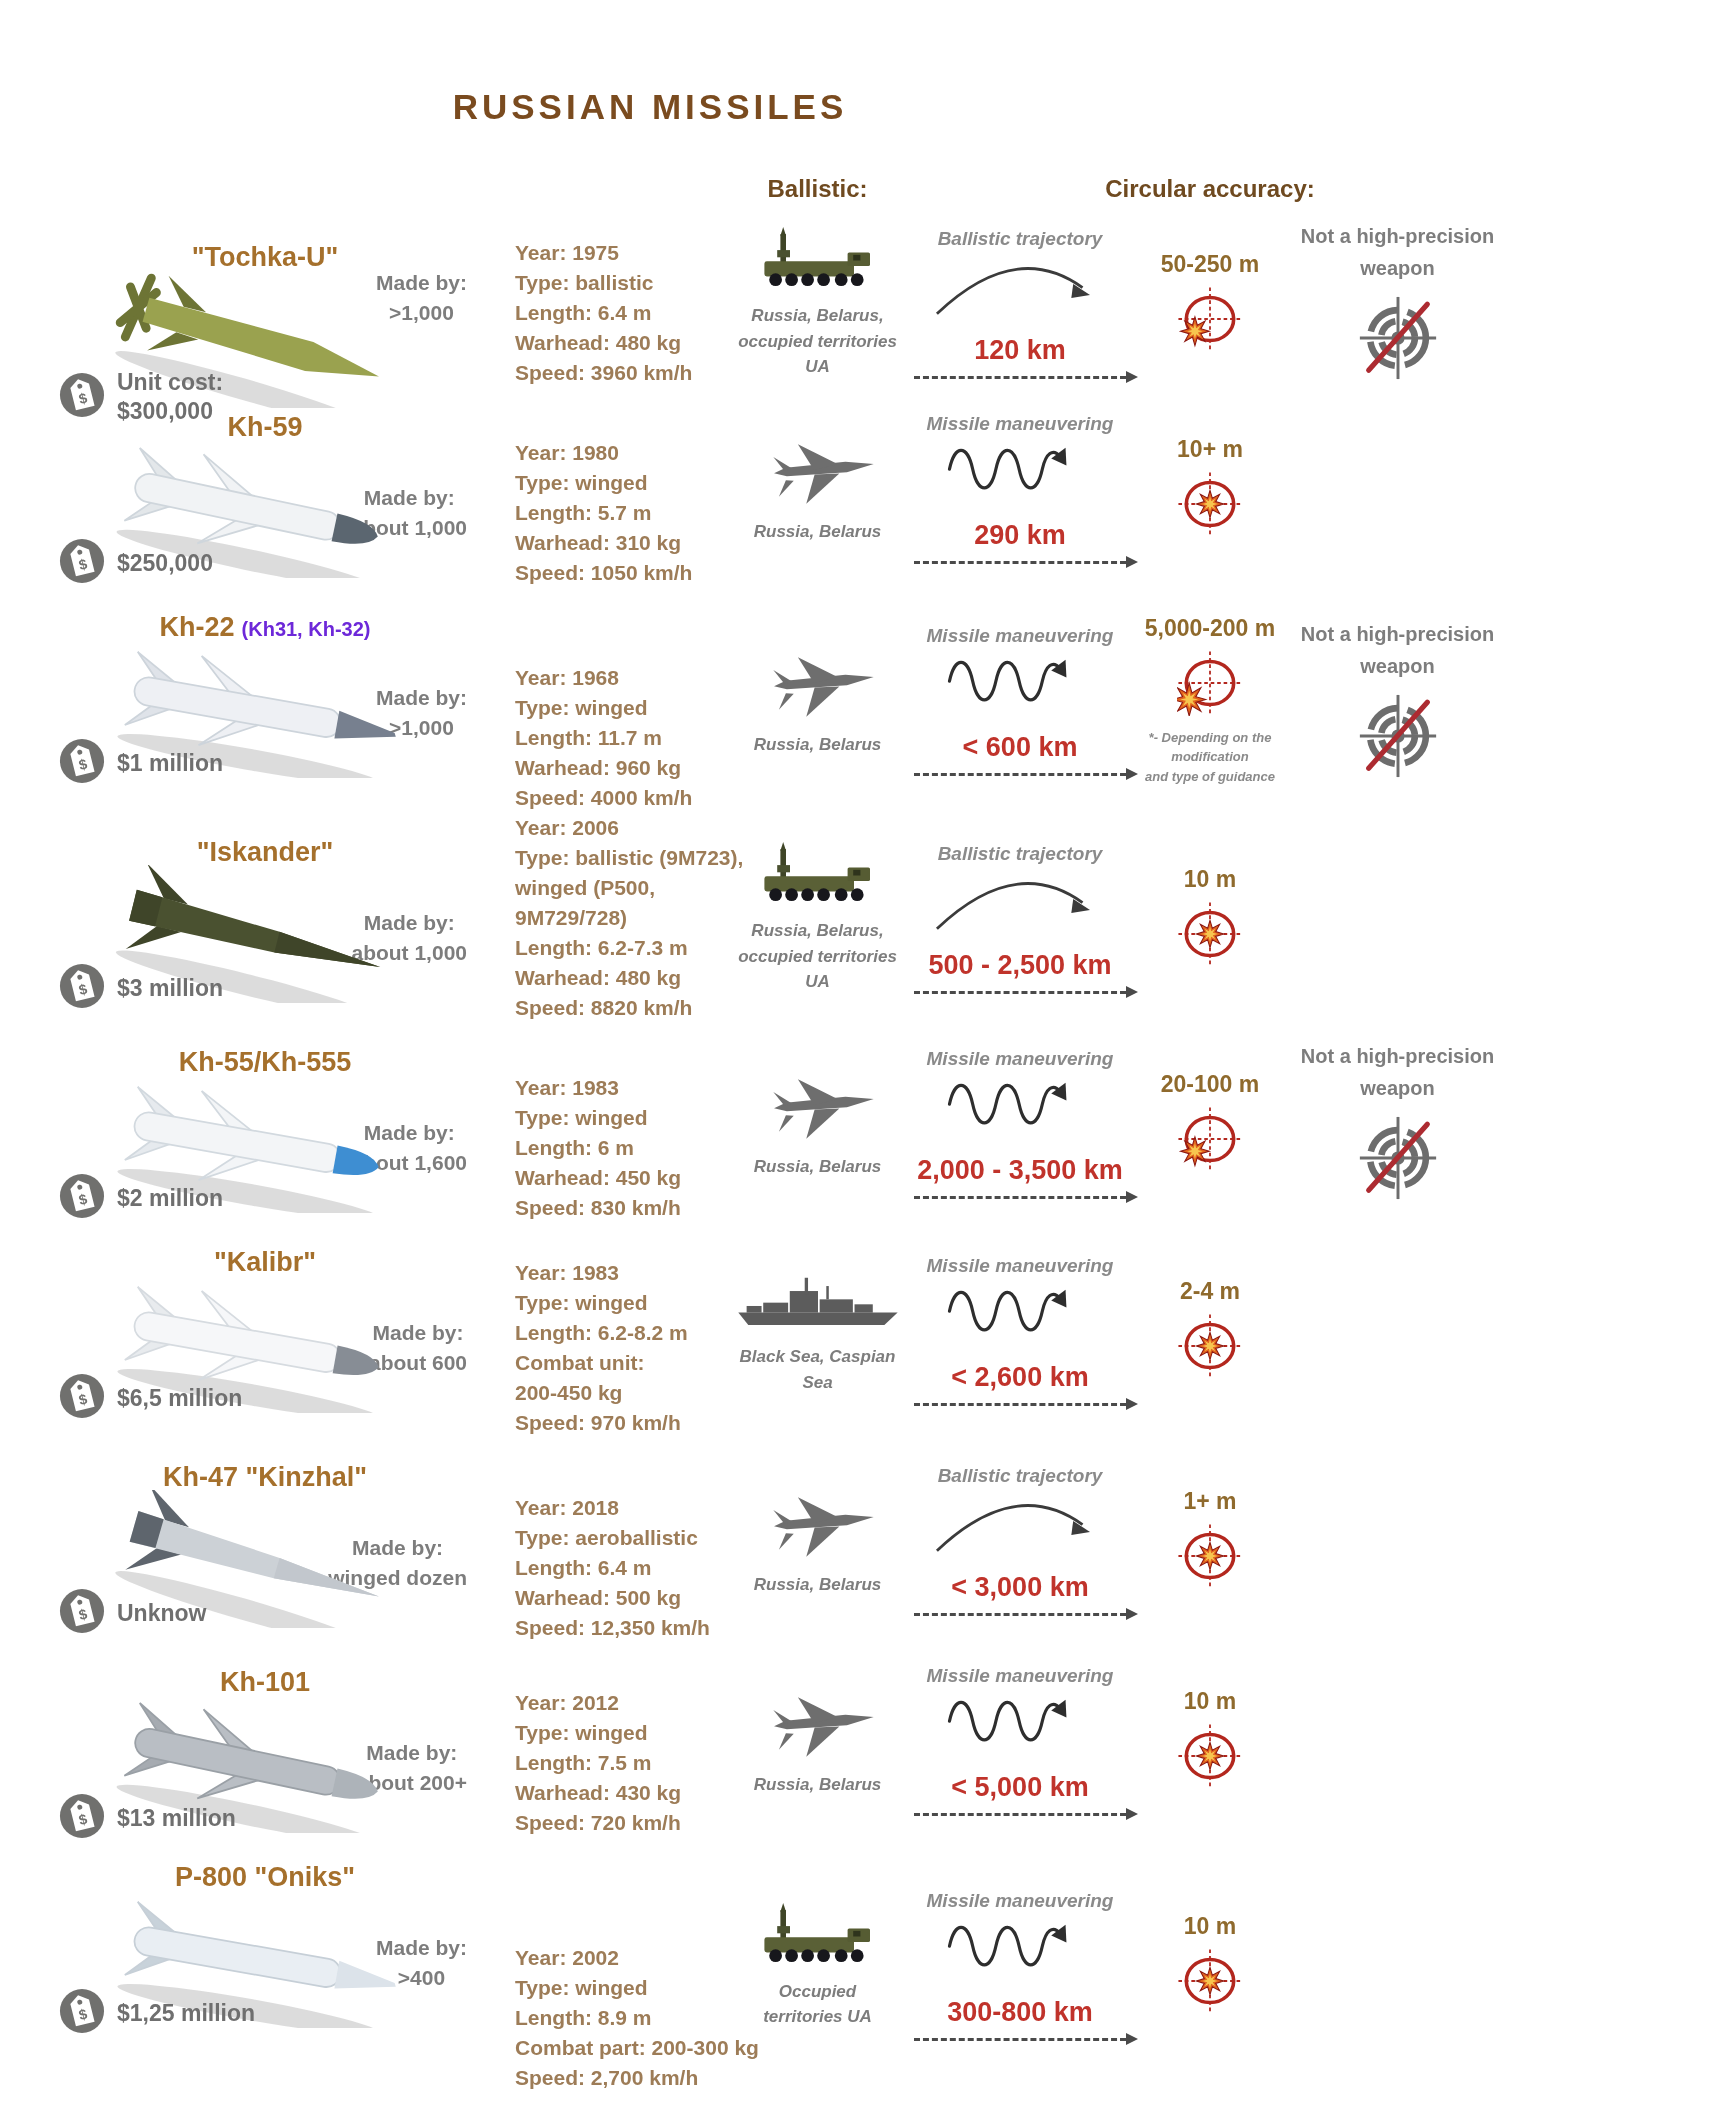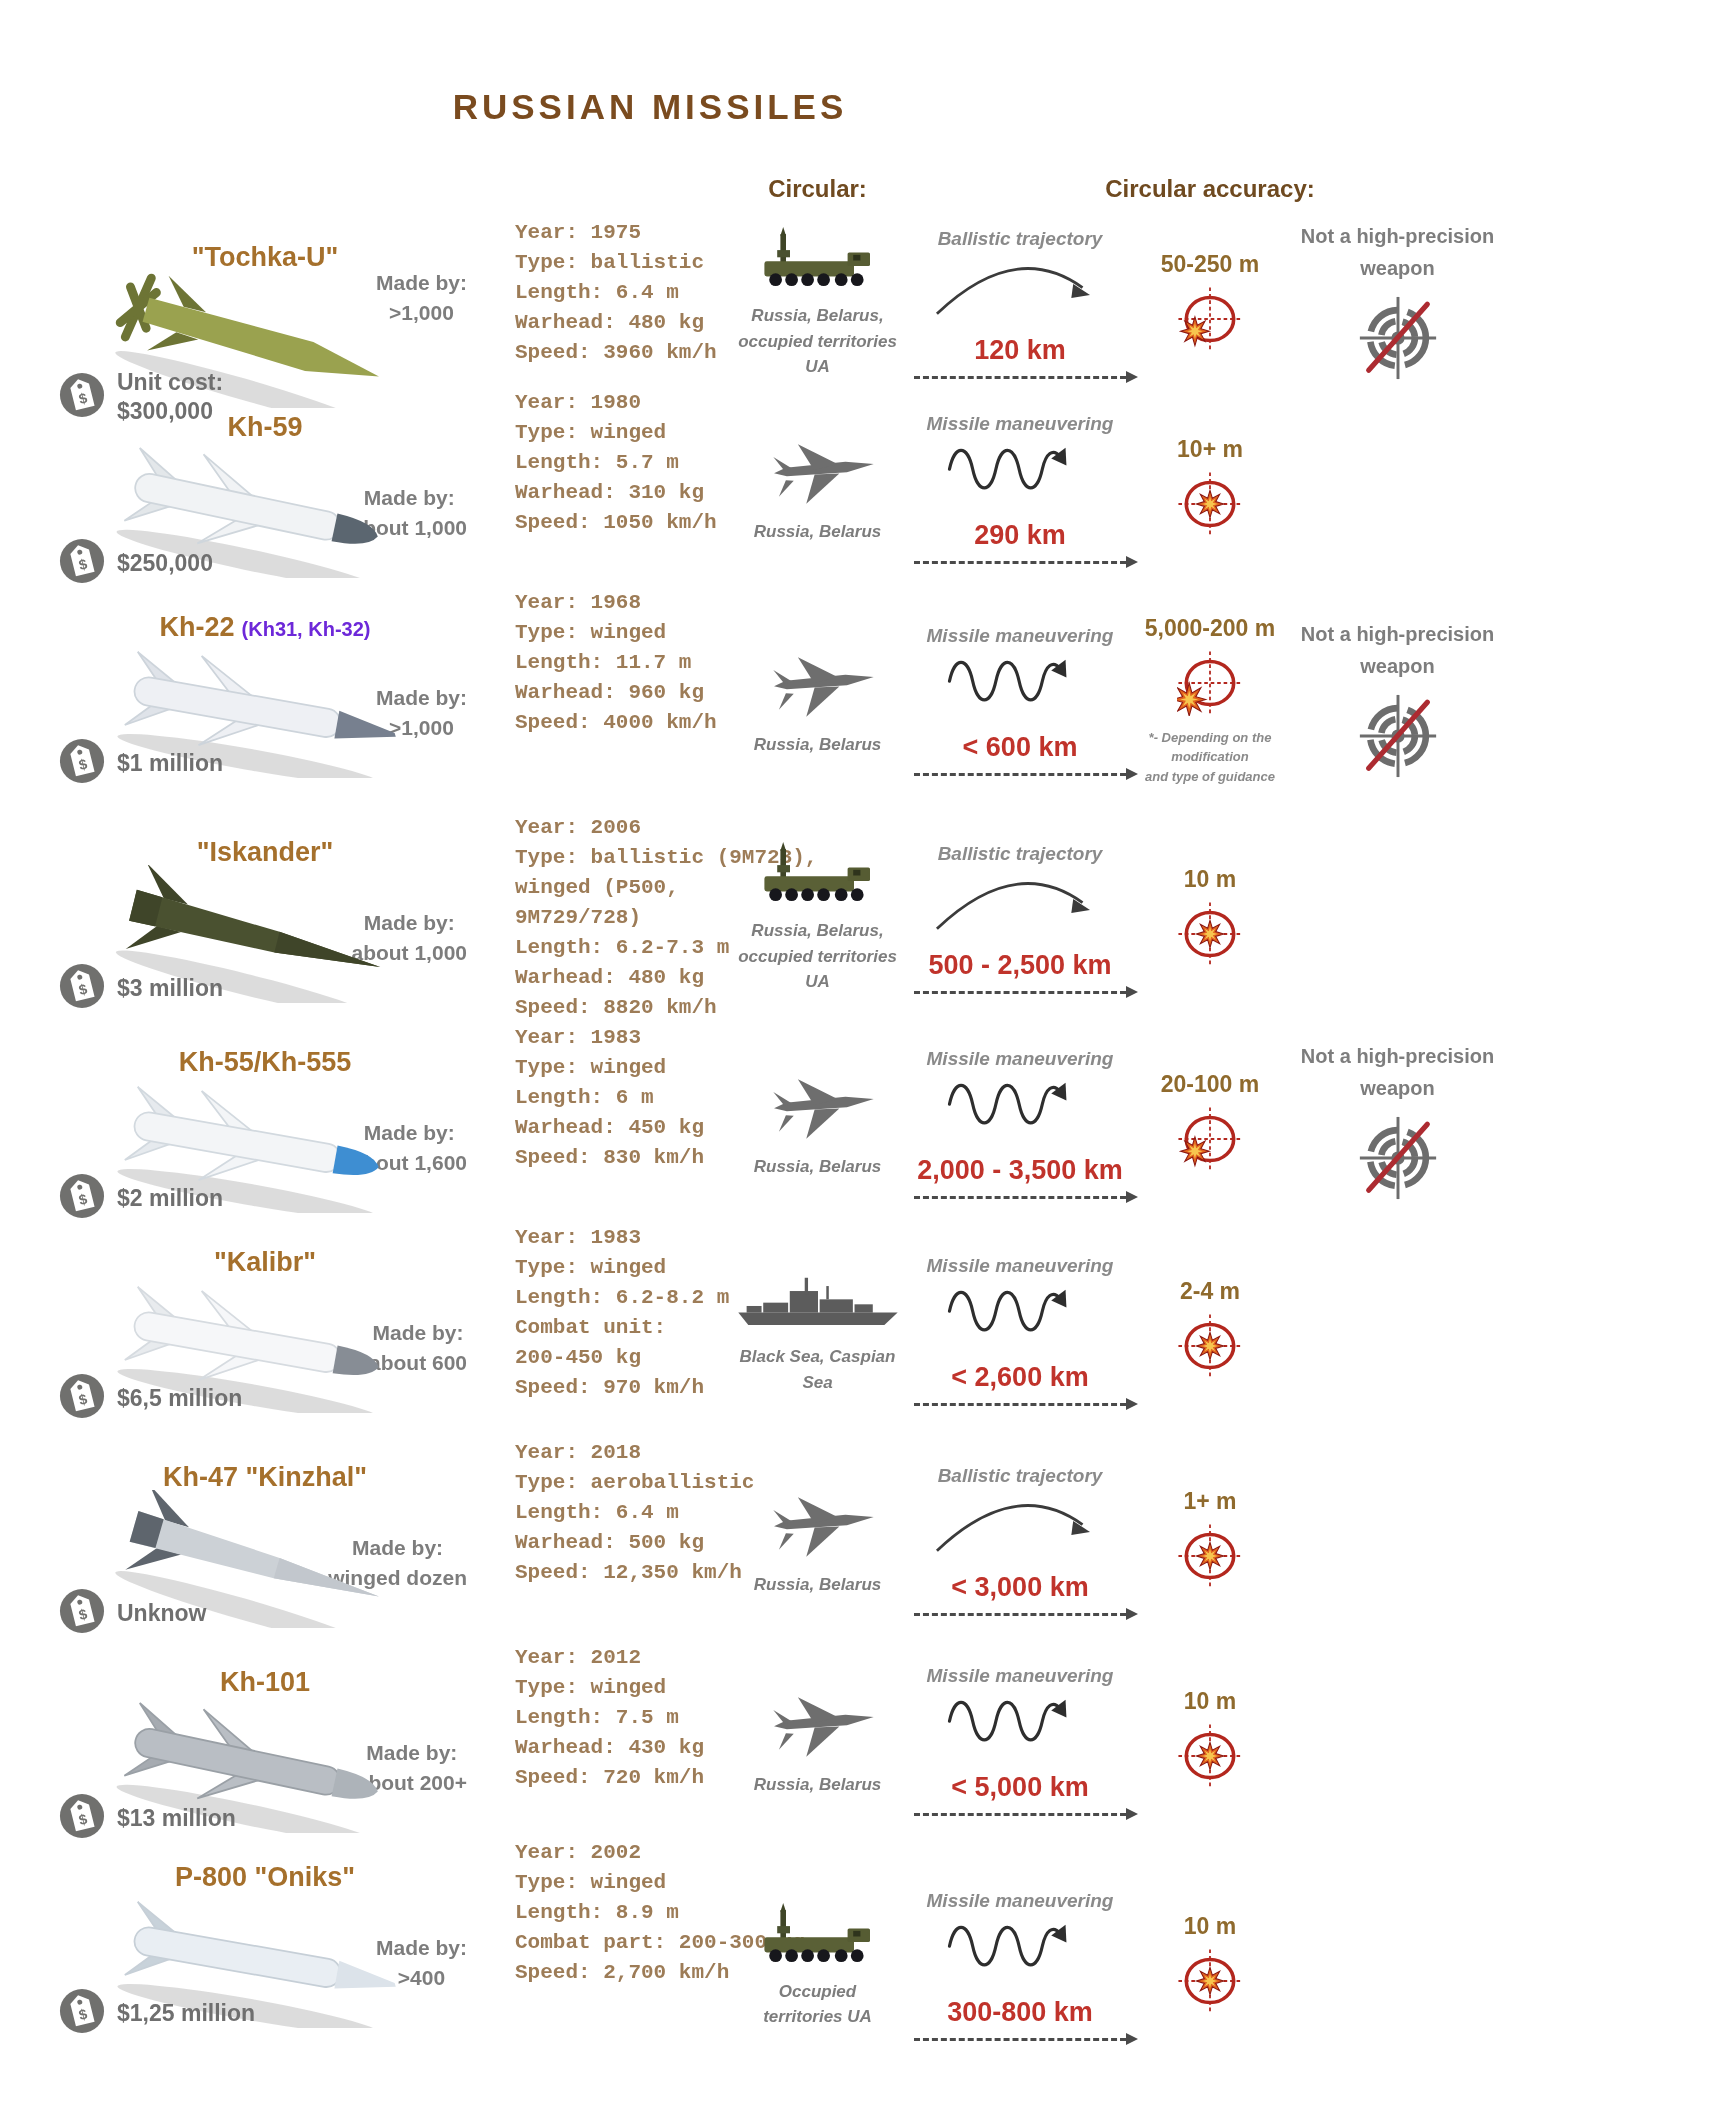--- a/index.html
+++ b/index.html
@@ -23,21 +23,21 @@
   .nm-sub{font-size:20px;color:#6d28d9;margin-left:7px;}
   .madeby{position:absolute;top:95px;right:8px;text-align:center;color:#7d7d7d;
           font-size:21px;font-weight:bold;line-height:1.45;}
   .r1 .madeby{top:50px;}
   .madeby span{display:block;}
   .art{position:absolute;left:6px;right:40px;top:52px;height:138px;}
   .art svg{width:100%;height:100%;}
   .cost{position:absolute;left:4px;top:150px;display:flex;align-items:center;gap:12px;}
   .cost-text{display:flex;flex-direction:column;font-size:23px;font-weight:bold;color:#6f6f6f;line-height:1.25;}
   
-  .specs{display:flex;flex-direction:column;justify-content:flex-start;padding-left:40px;font-family:Liberation Mono, monospace;}
+  .specs{display:flex;flex-direction:column;justify-content:flex-end;padding-left:40px;}
   .spec-line{font-size:21px;line-height:30px;font-weight:bold;color:#9d7c57;white-space:nowrap;}
   
   .launch{display:flex;flex-direction:column;justify-content:center;align-items:center;gap:4px;}
   .location{font-size:17px;font-weight:bold;font-style:italic;color:#7d7d7d;text-align:center;
             white-space:pre-line;line-height:1.5;}
   
   .traj{display:flex;flex-direction:column;justify-content:center;align-items:center;}
   .traj-label{font-size:19px;font-weight:bold;font-style:italic;color:#8a8a8a;white-space:nowrap;}
   .traj-icon{margin:2px 0;}
   .range{font-size:27px;font-weight:bold;color:#c0332b;white-space:nowrap;margin-top:2px;}
@@ -52,21 +52,21 @@
   
   .noprec{display:flex;flex-direction:column;justify-content:center;align-items:center;}
   .noprec-label{font-size:20px;font-weight:bold;color:#7d7d7d;text-align:center;
                 white-space:pre-line;line-height:1.6;margin-bottom:10px;}
 </style>
 </head>
 <body>
 
 <div class="page">
   <h1 class="title">RUSSIAN MISSILES</h1>
-  <div class="col-head launching">Circular:</div>
+  <div class="col-head launching">Ballistic:</div>
   <div class="col-head accuracy">Circular accuracy:</div>
   <div id="rows">
   <section class="row r1">
     <div class="col visual">
       <div class="name">
         <span class="nm">"Tochka-U"</span>
       </div>
       <div class="madeby">
         <span class="madeby-label">Made by:</span>
         <span class="madeby-value">&gt;1,000</span>

